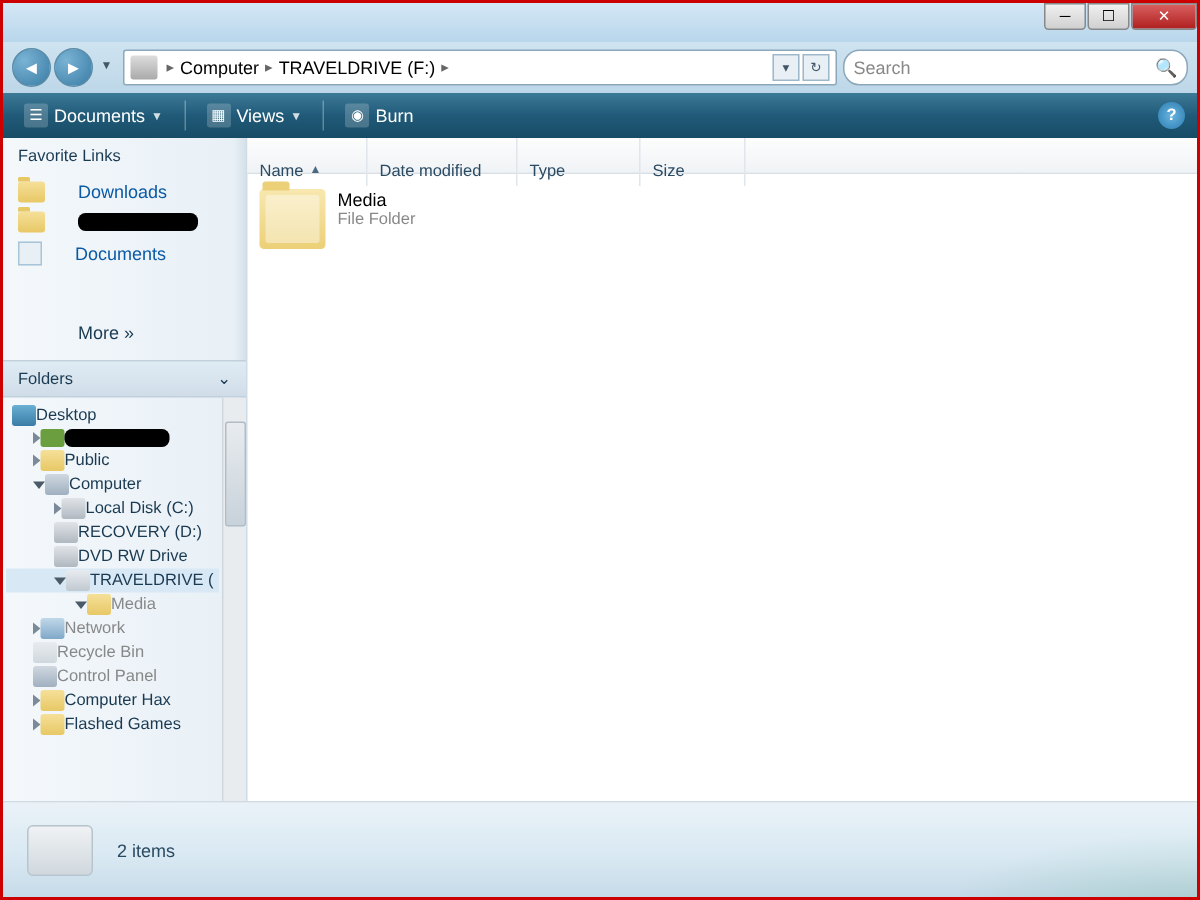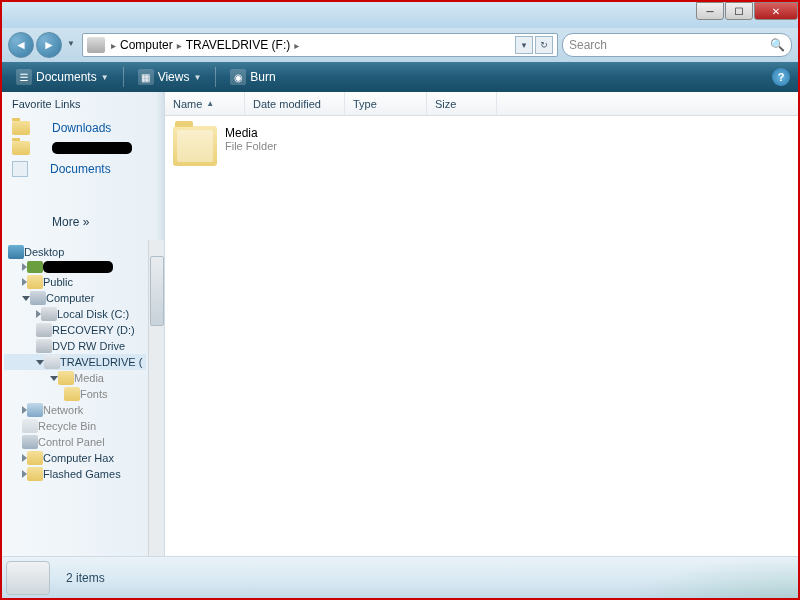--- a/index.html
+++ b/index.html
@@ -61,39 +61,39 @@
 .ticon.usb { background: linear-gradient(#e8ecf0, #c0c8d0); border-radius: 2px; }
 .ticon.net { background: linear-gradient(#c0d8e8, #80a8c8); border-radius: 2px; }
 .ticon.bin { background: linear-gradient(#e8ecef, #d0d8de); border-radius: 2px; }
 .ticon.redactu { width: 16px; height: 12px; background: #6b9e3f; border-radius: 2px; }
 .triangle { width: 0; height: 0; display: inline-block; }
 .tri-right { border-top: 4px solid transparent; border-bottom: 4px solid transparent; border-left: 5px solid #7a8a98; }
 .tri-down { border-left: 4px solid transparent; border-right: 4px solid transparent; border-top: 5px solid #4a5a68; }
 
 .content { flex: 1; display: flex; flex-direction: column; }
 .columns { height: 24px; background: linear-gradient(#fdfdfd, #f0f3f6); border-bottom: 1px solid #d8e0e6; display: flex; font-size: 11px; color: #2a4a62; }
-.col { padding: 4px 8px; border-right: 1px solid #e0e6ec; display: flex; align-items: center; gap: 4px; }
+.col { padding: 16px 8px; border-right: 1px solid #e0e6ec; display: flex; gap: 4px; }
 .col.name { width: 80px; }
 .col.date { width: 100px; }
 .col.type { width: 82px; }
 .col.size { width: 70px; }
 .sort-arrow { font-size: 8px; color: #4a6a82; }
 
 .file-area { flex: 1; padding: 8px 6px; display: flex; gap: 8px; align-items: flex-start; }
 .file-item { display: flex; gap: 8px; width: 225px; padding: 2px; cursor: pointer; }
 .big-folder { width: 44px; height: 40px; background: linear-gradient(#f8e8b0, #ecd077); border-radius: 3px; position: relative; flex-shrink: 0; }
 .big-folder::before { content: ''; position: absolute; top: -5px; left: 2px; width: 18px; height: 6px; background: #ecd077; border-radius: 2px 2px 0 0; }
 .big-folder::after { content: ''; position: absolute; top: 4px; left: 4px; right: 4px; bottom: 4px; background: rgba(255,255,255,0.4); border-radius: 2px; }
 .big-file { width: 36px; height: 44px; background: #fff; border: 1px solid #d0d4d8; position: relative; flex-shrink: 0; margin-left: 4px; }
 .big-file::before { content: ''; position: absolute; top: 0; right: 0; width: 10px; height: 10px; background: linear-gradient(135deg, #fff 50%, #e0e4e8 50%); }
 .file-text { font-size: 12px; }
 .file-name { color: #000; }
 .file-sub { color: #888; font-size: 11px; }
 
-.status-bar { height: 42px; background: linear-gradient(to bottom, #eaf2f8, #d8e8f2 60%, #c5dae8); border-top: 1px solid #d0dce5; display: flex; align-items: center; padding: 4px 4px; position: relative; }
+.status-bar { height: 64px; background: linear-gradient(to bottom, #eaf2f8, #d8e8f2 60%, #c5dae8); border-top: 1px solid #d0dce5; display: flex; align-items: center; padding: 4px 16px; position: relative; }
 .status-drive { width: 44px; height: 34px; background: linear-gradient(#f0f2f4, #d0d8de); border-radius: 4px; border: 1px solid #b8c4cc; margin-right: 16px; }
 .status-text { font-size: 12px; color: #2a4a62; }
 .swoosh { position: absolute; right: 0; bottom: 0; width: 200px; height: 52px; background: radial-gradient(ellipse at 100% 120%, rgba(120,180,160,0.35), transparent 60%); }
 </style>
 </head>
 <body>
 
 <div class="window">
 
   <div class="titlebar">
@@ -164,20 +164,24 @@
         <div class="fav-item">
           <div class="doc-iconf"></div>
           <span>Documents</span>
         </div>
         <div class="fav-item more">
           <span style="width:18px"></span>
           <span>More  »</span>
         </div>
       </div>
 
+      <div class="folders-header">
+        <span>Folders</span>
+        <span>⌄</span>
+      </div>
 
       <div class="tree-area">
         <div class="tree">
           <div class="tree-item ti0">
               <span class="ticon desktop"></span>
               <span>Desktop</span>
             </div>
           <div class="tree-item ti1">
               <span class="triangle tri-right"></span>
               <span class="ticon redactu"></span>
@@ -208,24 +212,20 @@
             </div>
           <div class="tree-item ti2 sel">
               <span class="triangle tri-down"></span>
               <span class="ticon usb"></span>
               <span>TRAVELDRIVE (</span>
             </div>
           <div class="tree-item ti3 faded">
               <span class="triangle tri-down"></span>
               <span class="ticon folder"></span>
               <span>Media</span>
-            </div>
-          <div class="tree-item ti4 faded">
-              <span class="ticon folder"></span>
-              <span>Fonts</span>
             </div>
           <div class="tree-item ti1 faded">
               <span class="triangle tri-right"></span>
               <span class="ticon net"></span>
               <span>Network</span>
             </div>
           <div class="tree-item ti1 faded">
               <span class="ticon bin"></span>
               <span>Recycle Bin</span>
             </div>

